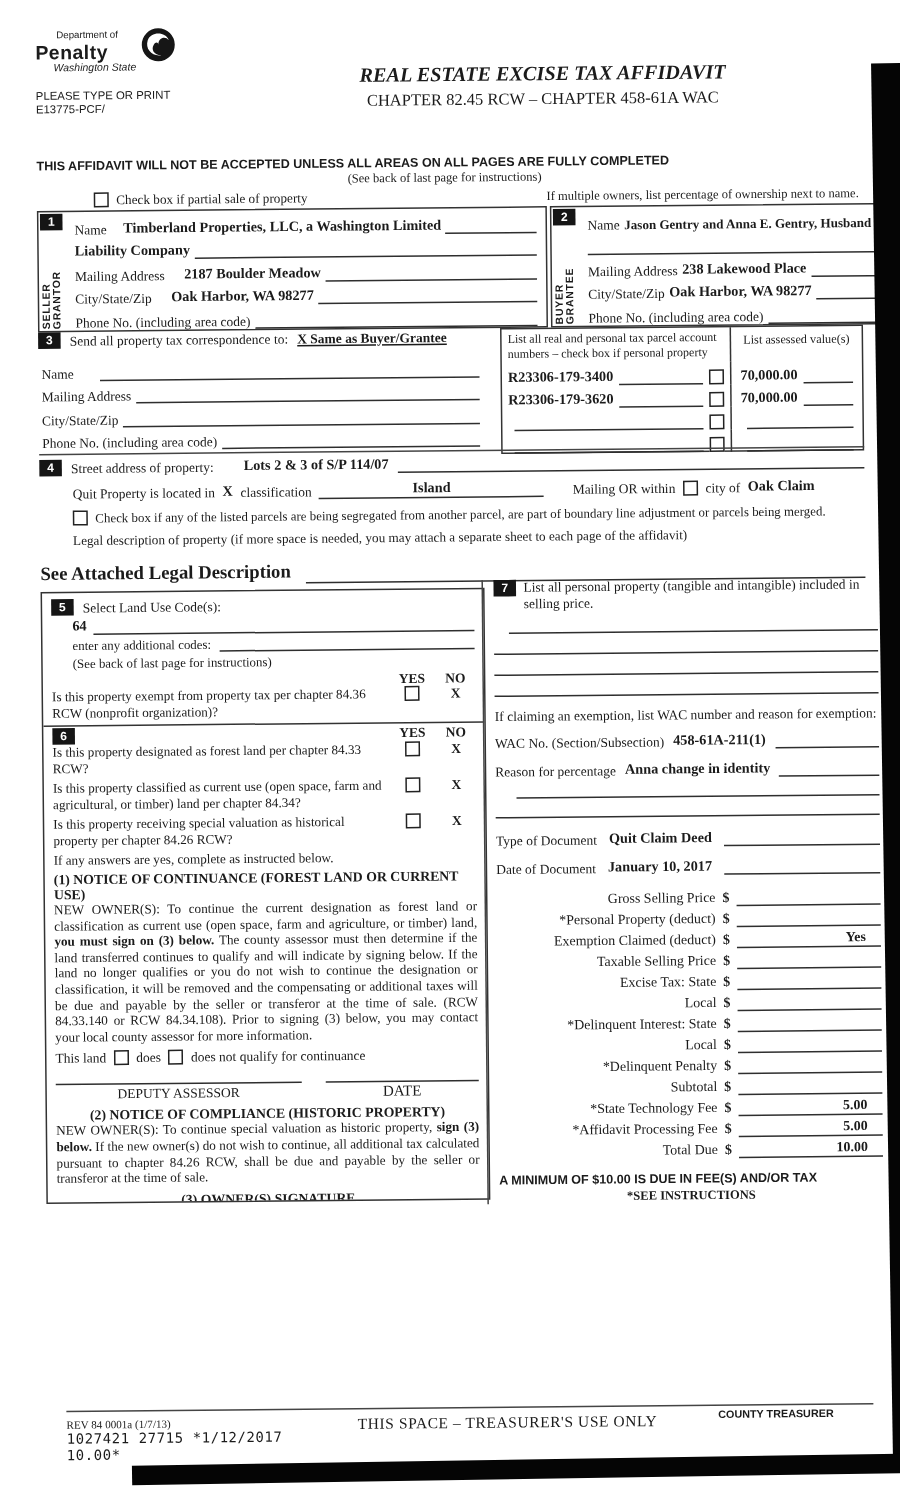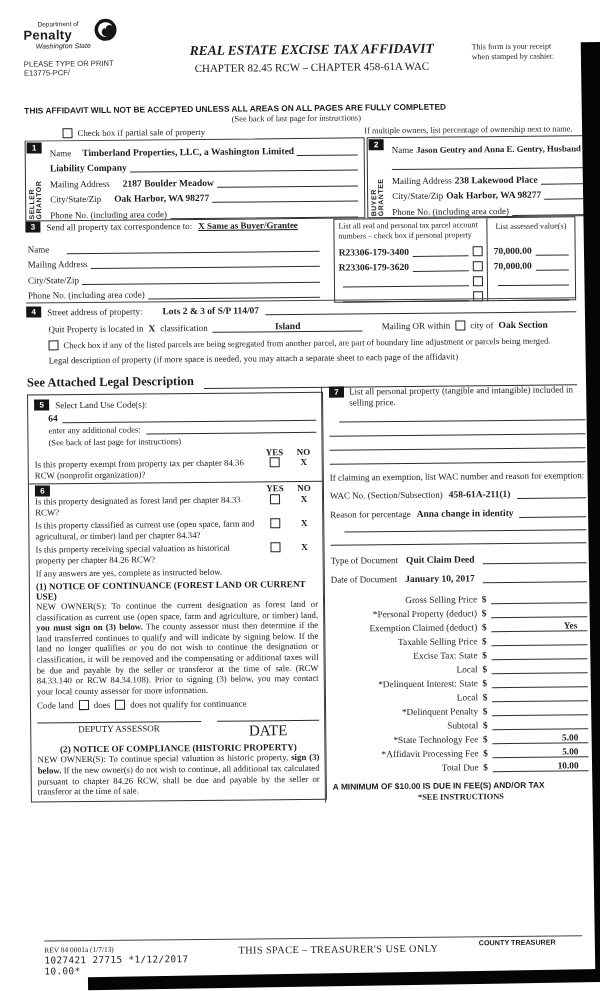--- a/index.html
+++ b/index.html
@@ -62,24 +62,20 @@
         </div>
         <div style="margin-top:10px;">
           <div class="sans" style="font-size:7.6px;">PLEASE TYPE OR PRINT</div>
           <div class="sans" style="font-size:7.6px;">E13775-PCF/</div>
         </div>
       </div>
       <div style="flex:1 1 auto;text-align:center;padding-top:26px;">
         <div class="b i" style="font-size:13.5px;">REAL ESTATE EXCISE TAX AFFIDAVIT</div>
         <div style="font-size:11px;margin-top:3px;">CHAPTER 82.45 RCW – CHAPTER 458-61A WAC</div>
       </div>
-      <div style="flex:0 0 100px;padding-top:28px;font-size:8px;line-height:10px;">
-        <div>This form is your receipt</div>
-        <div>when stamped by cashier.</div>
-      </div>
     </div>
   </div>
 
   <div class="abs sans b" style="top:103px;left:28px;font-size:8.4px;">THIS AFFIDAVIT WILL NOT BE ACCEPTED UNLESS ALL AREAS ON ALL PAGES ARE FULLY COMPLETED</div>
   <div class="abs" style="top:114px;left:0;width:600px;text-align:center;font-size:8.4px;">(See back of last page for instructions)</div>
 
   <div class="abs" style="top:126px;left:28px;width:548px;display:flex;justify-content:space-between;align-items:flex-end;">
     <div class="row" style="margin-left:38px;gap:5px;align-items:center;">
       <span class="cb"></span>
       <span class="lbl" style="font-size:8.8px;">Check box if partial sale of property</span>
@@ -228,21 +224,21 @@
       <span class="line"></span>
     </div>
     <div class="row" style="margin-top:6px;margin-left:22px;gap:5px;">
       <span class="lbl">Quit Property is located in</span>
       <span class="val">X</span>
       <span class="lbl">classification</span>
       <span style="flex:0 0 150px;border-bottom:1px solid #2e2e2e;text-align:center;font-weight:bold;font-size:9.5px;">Island</span>
       <span class="lbl" style="margin-left:14px;">Mailing OR  within</span>
       <span class="cb"></span>
       <span class="lbl">city of</span>
-      <span class="val">Oak Section</span>
+      <span class="val">Oak Claim</span>
     </div>
     <div class="row" style="margin-top:6px;margin-left:22px;gap:5px;align-items:center;">
       <span class="cb"></span>
       <span style="font-size:8.6px;">Check box if any of the listed parcels are being segregated from another parcel, are part of boundary line adjustment or parcels being merged.</span>
     </div>
     <div style="margin-top:5px;margin-left:22px;font-size:8.8px;">Legal description of property (if more space is needed, you may attach a separate sheet to each page of the affidavit)</div>
   </div>
 
   <div class="abs" style="top:373px;left:28px;width:550px;display:flex;align-items:flex-end;gap:10px;">
     <span class="b" style="font-size:12.5px;">See Attached Legal Description</span>
@@ -297,30 +293,30 @@
       <span class="qyes"><span class="cb"></span></span>
       <span class="qno">X</span>
     </div>
 
     <div style="font-size:8.8px;margin-top:2px;">If any answers are yes, complete as instructed below.</div>
 
     <div class="b" style="font-size:9.2px;margin-top:3px;">(1) NOTICE OF CONTINUANCE (FOREST LAND OR CURRENT USE)</div>
     <div class="para"><span>NEW OWNER(S): To continue the current designation as forest land or classification as current use (open space, farm and agriculture, or timber) land, </span><span class="b">you must sign on (3) below.</span><span>  The county assessor must then determine if the land transferred continues to qualify and will indicate by signing below.  If the land no longer qualifies or you do not wish to continue the designation or classification, it will be removed and the compensating or additional taxes will be due and payable by the seller or transferor at the time of sale.  (RCW 84.33.140 or RCW 84.34.108). Prior to signing (3) below, you may contact your local county assessor for more information.</span></div>
 
     <div class="row" style="margin-top:4px;gap:5px;align-items:center;">
-      <span style="font-size:9px;">Code land</span>
+      <span style="font-size:9px;">This land</span>
       <span class="cb"></span>
       <span style="font-size:9px;">does</span>
       <span class="cb"></span>
       <span style="font-size:9px;">does not qualify for continuance</span>
     </div>
 
     <div style="display:flex;gap:16px;margin-top:12px;">
       <div style="flex:1.6;border-top:1px solid #2e2e2e;text-align:center;font-size:9px;padding-top:1px;">DEPUTY ASSESSOR</div>
-      <div style="flex:1;border-top:1px solid #2e2e2e;text-align:center;font-size:15px;padding-top:1px;">DATE</div>
+      <div style="flex:1;border-top:1px solid #2e2e2e;text-align:center;font-size:10px;padding-top:1px;">DATE</div>
     </div>
 
     <div class="b ctr" style="font-size:9.2px;margin-top:3px;">(2) NOTICE OF COMPLIANCE (HISTORIC PROPERTY)</div>
     <div class="para"><span>NEW OWNER(S):  To continue special valuation as historic property, </span><span class="b">sign (3) below.</span><span>  If the new owner(s) do not wish to continue, all additional tax calculated pursuant to chapter 84.26 RCW, shall be due and payable by the seller or transferor at the time of sale.</span></div>
 
     <div class="b ctr" style="font-size:9.2px;margin-top:4px;">(3)  OWNER(S) SIGNATURE</div>
     <div style="border-bottom:1px solid #2e2e2e;height:13px;margin:0 4px;"></div>
 
   </div>
 

